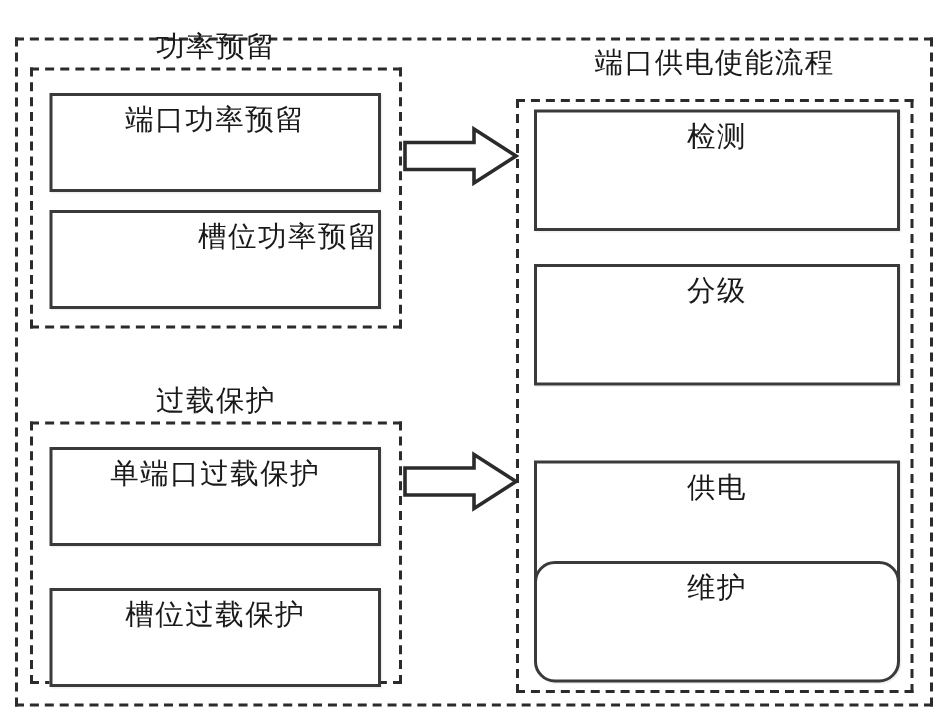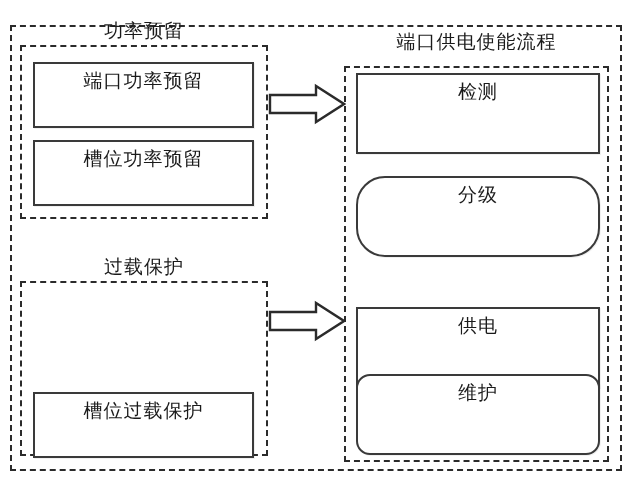--- a/index.html
+++ b/index.html
@@ -70,28 +70,28 @@
     box-shadow: 1px 1px 0 rgba(0,0,0,0.06);
   }
   .node-box > .node-label {
     padding-top: 7px;
     line-height: 1.1;
   }
 
   
   .lbox { left: 33px; width: 221px; height: 66px; }
   .lbox-1 { top: 62px; }
-  .lbox-2 { top: 140px; }
+  .lbox-2 { top: 140px; justify-content: flex-end; }
   .lbox-3 { top: 298px; }
   .lbox-4 { top: 392px; }
 
   
   .rbox { left: 356px; width: 244px; height: 81px; }
   .rbox-1 { top: 73px; }
-  .rbox-2 { top: 176px; border-radius: 29px; }
+  .rbox-2 { top: 176px; }
   .rbox-3 { top: 280px; margin-top: 27px; }
   .rbox-4 { top: 374px; border-radius: 14px; }
 
   
   .arrow {
     position: absolute;
     width: 78px;
     height: 42px;
   }
   .arrow-1 { left: 268px; top: 83px; }
@@ -112,20 +112,23 @@
     <span class="node-label">端口功率预留</span>
   </div>
 
   <div class="node-box lbox lbox-2">
     <span class="node-label">槽位功率预留</span>
   </div>
 
   <div class="group-title title-left-2">过载保护</div>
   <div class="group group-left-2"></div>
 
+  <div class="node-box lbox lbox-3">
+    <span class="node-label">单端口过载保护</span>
+  </div>
 
   <div class="node-box lbox lbox-4">
     <span class="node-label">槽位过载保护</span>
   </div>
 
   <div class="group-title title-right">端口供电使能流程</div>
   <div class="group group-right"></div>
 
   <div class="node-box rbox rbox-1">
     <span class="node-label">检测</span>

